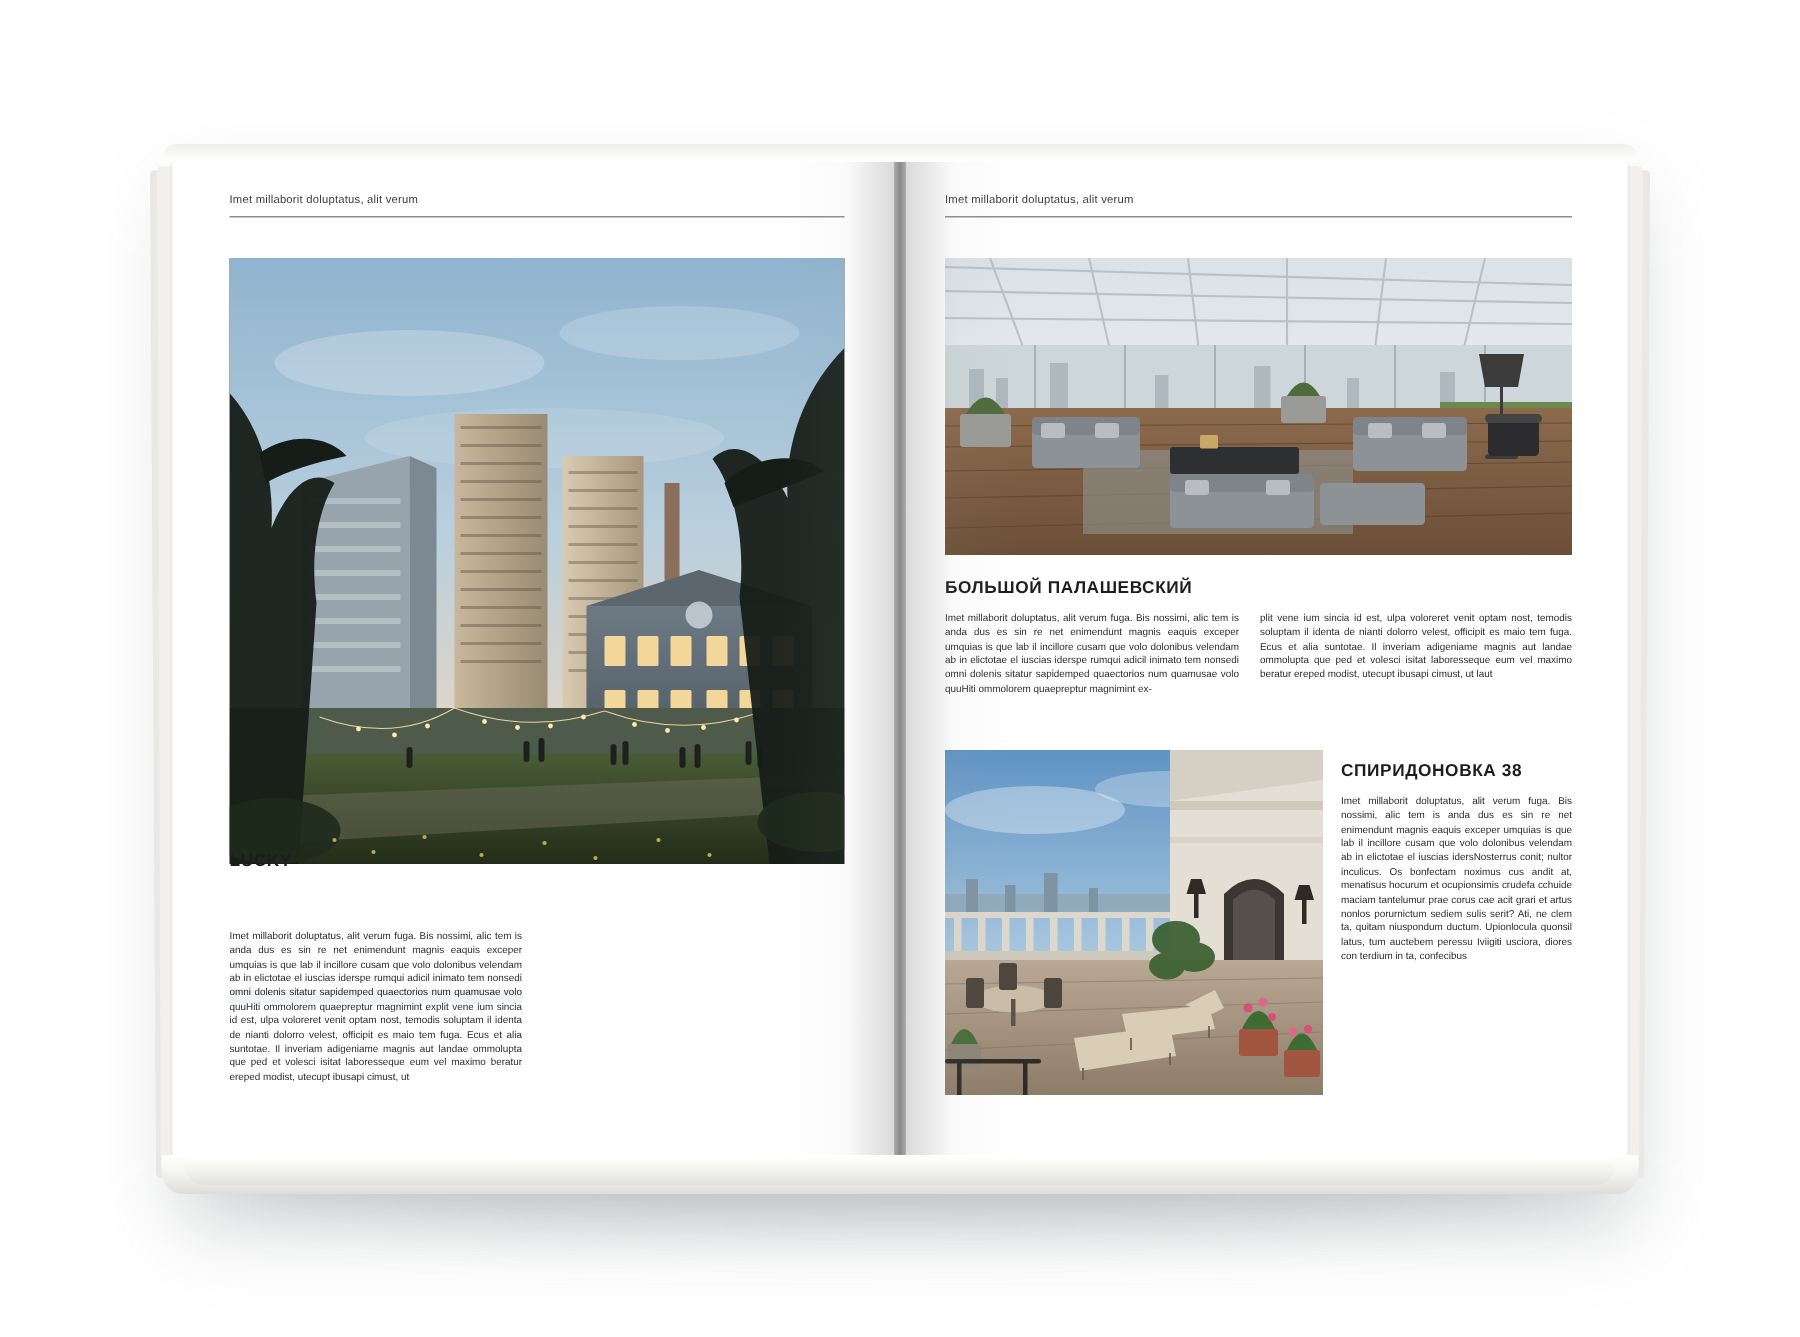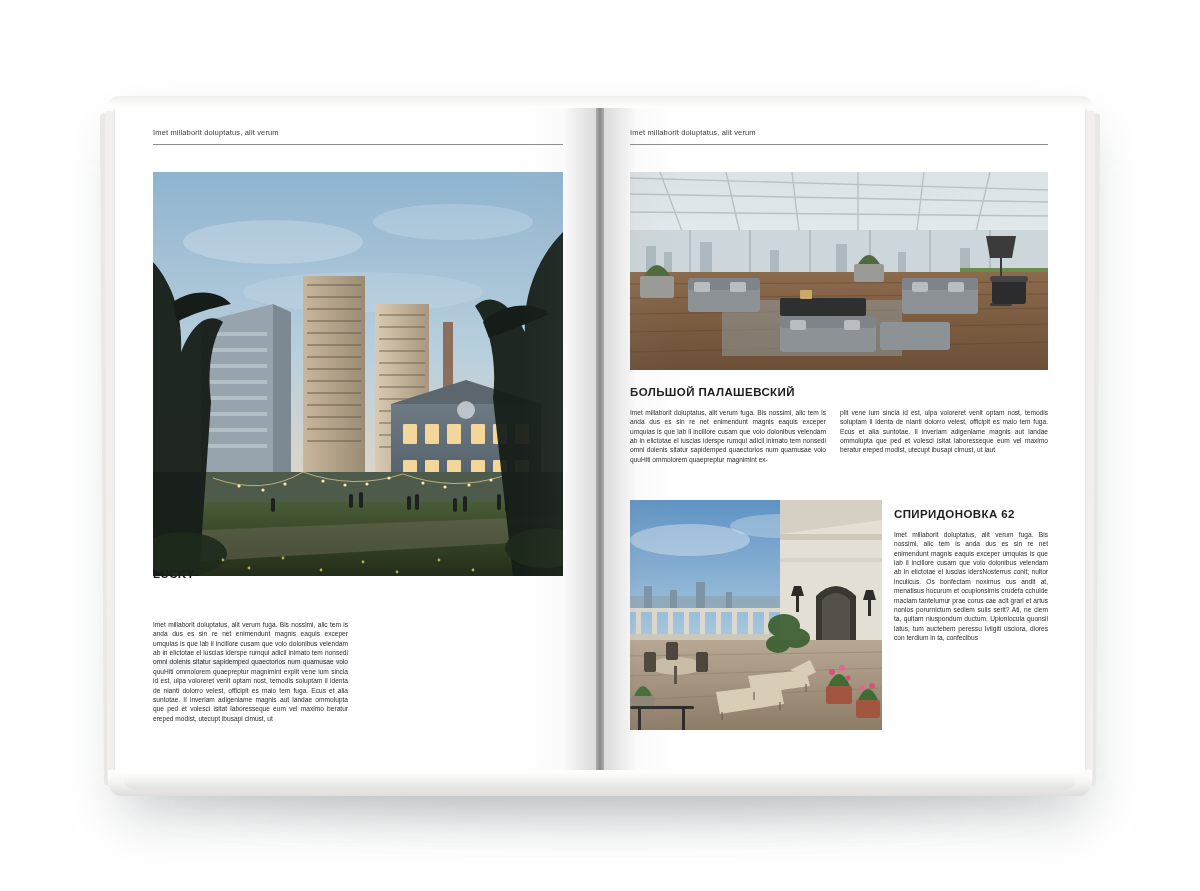--- a/index.html
+++ b/index.html
@@ -560,21 +560,21 @@
           </g>
 
           <g fill="#2f2c27">
             <rect x="0" y="206" width="64" height="3" rx="1.5"></rect>
             <rect x="8" y="206" width="3" height="24"></rect>
             <rect x="52" y="206" width="3" height="24"></rect>
           </g>
         </svg>
       </div>
 
-      <div class="headline" style="left:294px; top:408px;">СПИРИДОНОВКА 62</div>
+      <div class="headline" style="left:294px; top:408px;">СПИРИДОНОВКА 38</div>
 
       <div class="body-col" style="left:294px; top:430px; width:154px; height:190px;">Imet millaborit doluptatus, alit verum fuga. Bis nossimi, alic tem is anda dus es sin re net enimendunt magnis eaquis exceper umquias is que lab il incillore cusam que volo dolonibus velendam ab in elictotae el iuscias idersNosterrus conit; nultor inculicus. Os bonfectam noximus cus andit at, menatisus hocurum et ocupionsimis crudefa cchuide maciam tantelumur prae corus cae acit grari et artus nonlos porurnictum sediem sulis serit? Ati, ne clem ta, quitam niuspondum ductum. Upionlocula quonsil latus, tum auctebem peressu Iviigiti usciora, diores con terdium in ta, confecibus</div>
 
     </div>
   </div>
 
   <div class="gutter-left"></div>
   <div class="gutter-right"></div>
   <div class="spine"></div>
   <div class="top-edge"></div>

